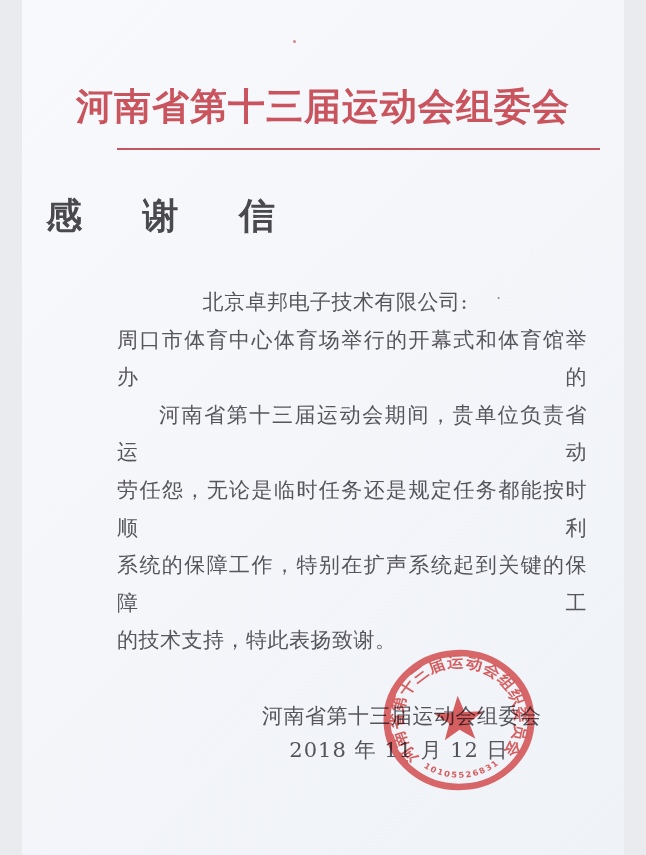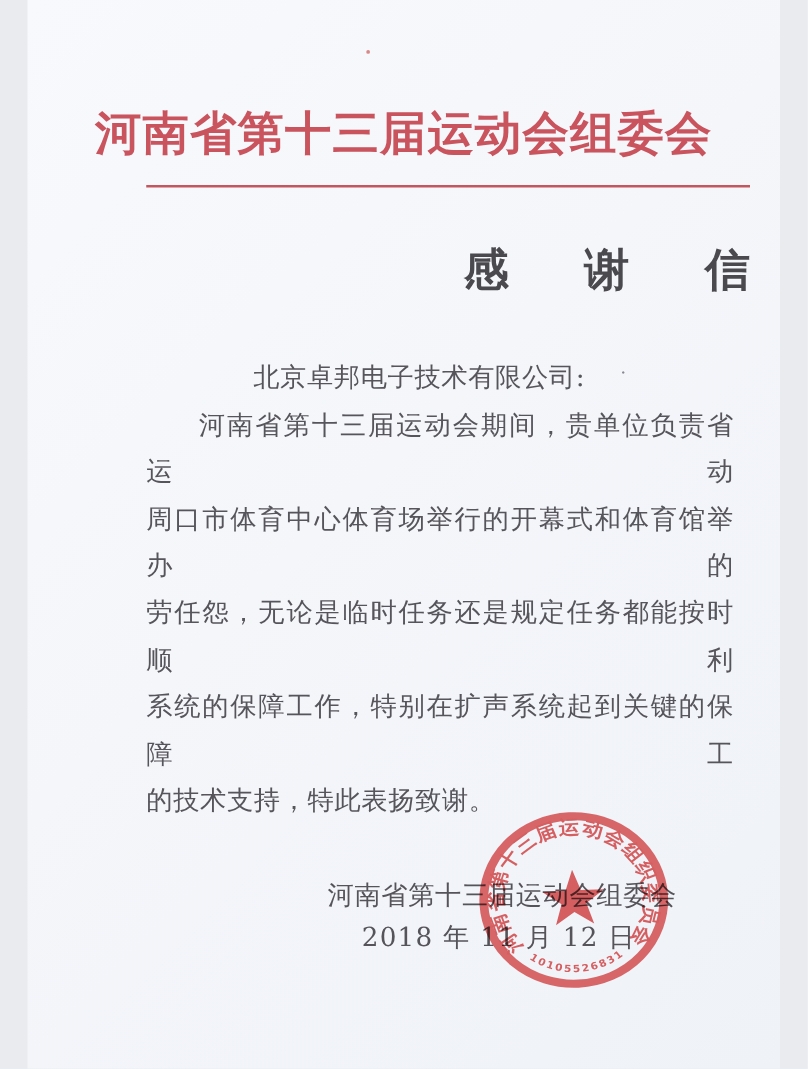--- a/index.html
+++ b/index.html
@@ -48,21 +48,21 @@
     width: 483px;
     height: 2px;
     background: #c4565f;
   }
   
   .letter-title {
     position: absolute;
     top: 192px;
     left: 0;
     width: 100%;
-    text-align: right;
+    text-align: left;
     font-size: 36px;
     font-weight: 700;
     letter-spacing: 24px;
     text-indent: 24px;
     color: #4a494e;
     white-space: nowrap;
   }
   
   .content {
     position: absolute;
@@ -147,22 +147,22 @@
 
   <div class="org-title">河南省第十三届运动会组委会</div>
 
   <div class="header-rule"></div>
 
   <div class="letter-title">感 谢 信</div>
 
   <div class="content">
     <div class="recipient"><span>北京卓邦电子技术有限公司:</span><span class="artifact-dot">·</span></div>
 
+    <div class="body-line">周口市体育中心体育场举行的开幕式和体育馆举办的</div>
     <div class="body-line first">河南省第十三届运动会期间，贵单位负责省运动</div>
-    <div class="body-line">周口市体育中心体育场举行的开幕式和体育馆举办的</div>
     <div class="body-line">劳任怨，无论是临时任务还是规定任务都能按时顺利</div>
     <div class="body-line">系统的保障工作，特别在扩声系统起到关键的保障工</div>
     <div class="body-line last">的技术支持，特此表扬致谢。</div>
   </div>
 
   <div class="closing">
     <div class="signature">河南省第十三届运动会组委会</div>
     <div class="date">2018 年 11 月 12 日</div>
   </div>
 

